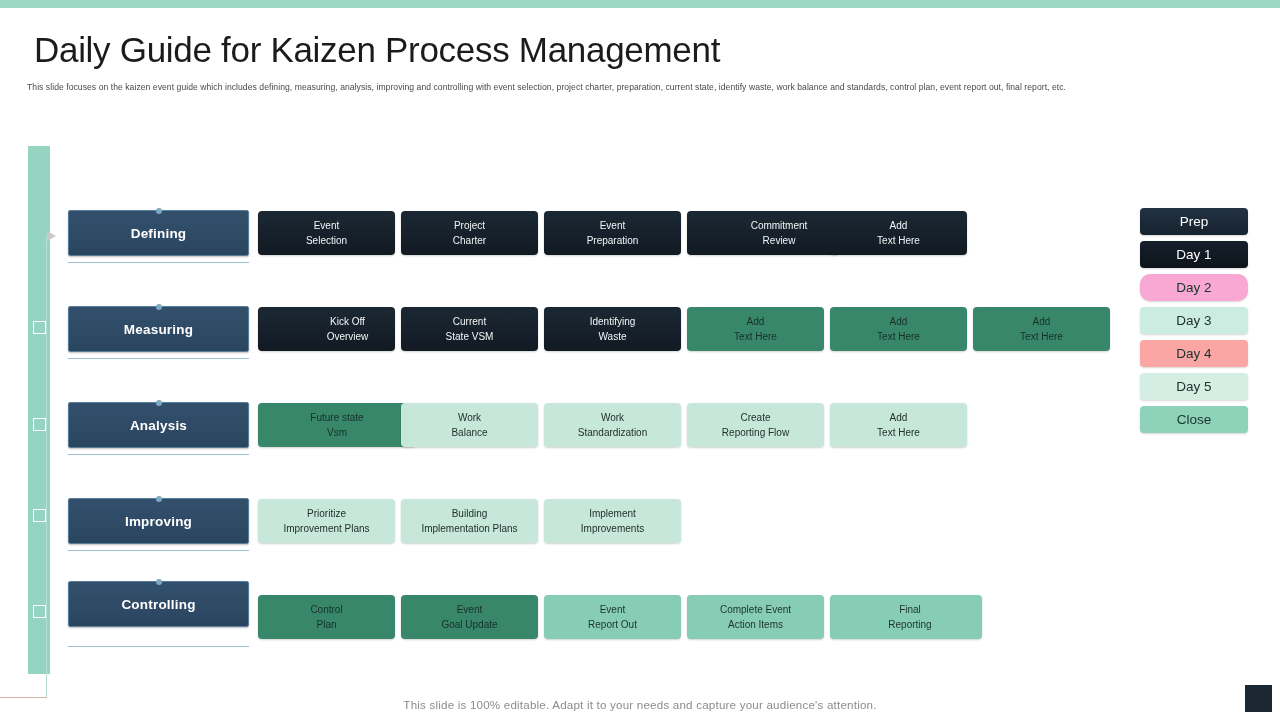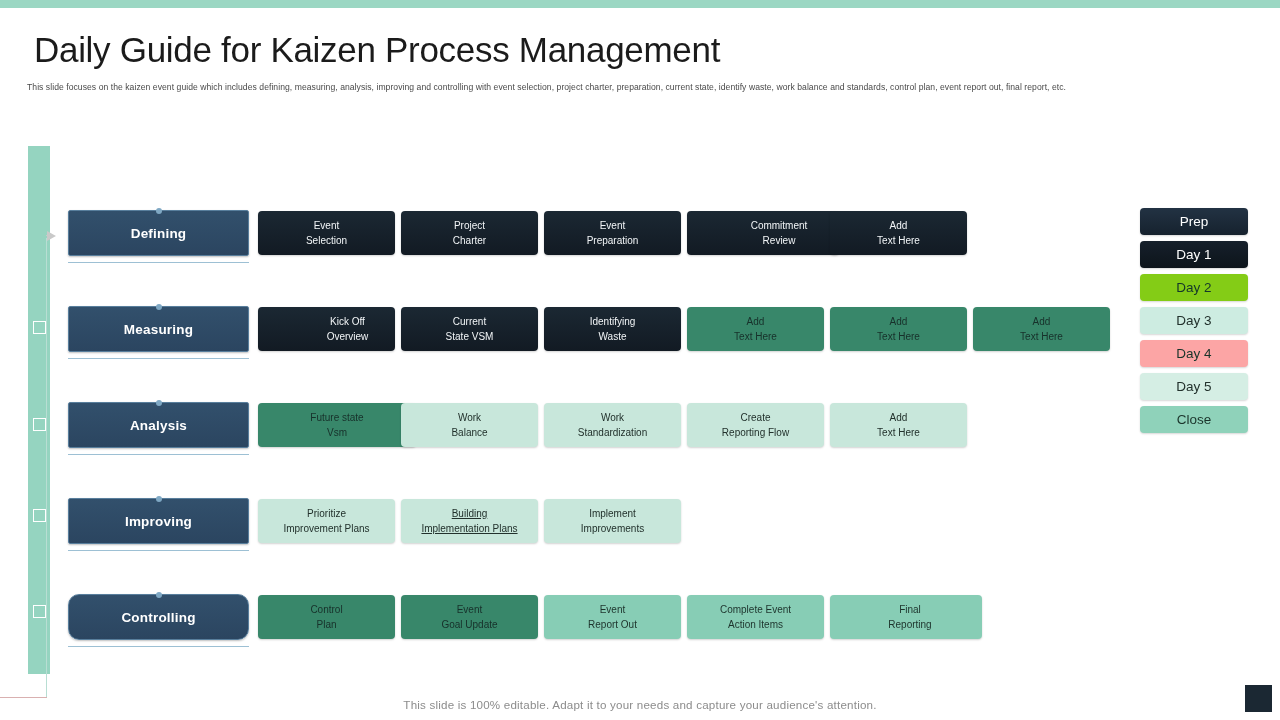--- a/index.html
+++ b/index.html
@@ -104,21 +104,21 @@
   
   .legend { position: absolute; left: 1140px; top: 208px; width: 108px; }
   .legend-item {
     width: 108px; height: 27px; border-radius: 4px;
     display: flex; align-items: center; justify-content: center;
     font-size: 13.5px; margin-bottom: 6px;
     box-shadow: 0 1px 2px rgba(0,0,0,0.16);
   }
   .l-prep  { background: linear-gradient(180deg, #223243 0%, #16222e 100%); color: #ffffff; }
   .l-day1  { background: linear-gradient(180deg, #16202b 0%, #0d141b 100%); color: #ffffff; }
-  .l-day2  { background: #84cc16; color: #14362b; }
+  .l-day2  { background: #f9a8d4; color: #14362b; border-radius: 10px; }
   .l-day3  { background: #cdece1; color: #22312c; }
   .l-day4  { background: #fca5a5; color: #173329; }
   .l-day5  { background: #d5eee4; color: #22312c; }
   .l-close { background: #8fd2ba; color: #1b342b; }
 
   
   .footer-note {
     position: absolute; left: 0; top: 698px; width: 1280px;
     text-align: center; font-size: 11.6px; color: #8c8c8c;
     letter-spacing: 0.2px;
@@ -230,29 +230,29 @@
       </div>
       <div class="stage" style="top: 498px;">
         <div class="stage-dot"></div>
         <span>Improving</span>
       </div>
       <div class="stage-underline" style="top: 550px;"></div>
       <div class="card c-day3" style="left: 258px; width: 137px; top: 499px;">
         <span class="ln">Prioritize</span>
         <span class="ln">Improvement  Plans</span>
       </div>
-      <div class="card c-day3" style="left: 401px; width: 137px; top: 499px; text-decoration: underline;">
+      <div class="card c-day3" style="left: 401px; width: 137px; top: 499px;">
         <span class="ln">Building</span>
         <span class="ln">Implementation  Plans</span>
       </div>
       <div class="card c-day3" style="left: 544px; width: 137px; top: 499px;">
         <span class="ln">Implement</span>
         <span class="ln">Improvements</span>
       </div>
-      <div class="stage" style="top: 594px; border-radius: 11px;">
+      <div class="stage" style="top: 581px;">
         <div class="stage-dot"></div>
         <span>Controlling</span>
       </div>
       <div class="stage-underline" style="top: 646px;"></div>
       <div class="card c-day2" style="left: 258px; width: 137px; top: 595px;">
         <span class="ln">Control</span>
         <span class="ln">Plan</span>
       </div>
       <div class="card c-day2" style="left: 401px; width: 137px; top: 595px;">
         <span class="ln">Event</span>

